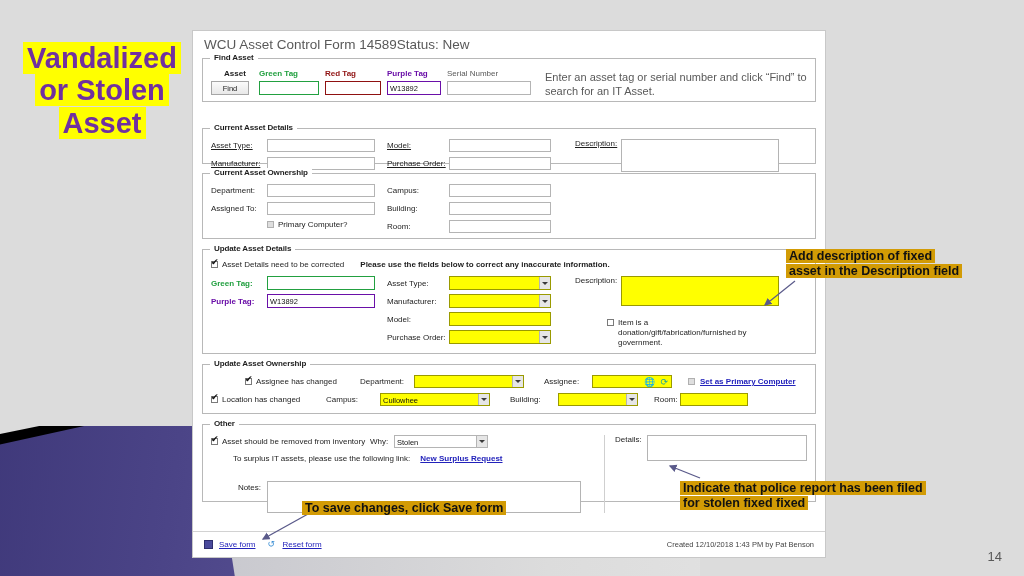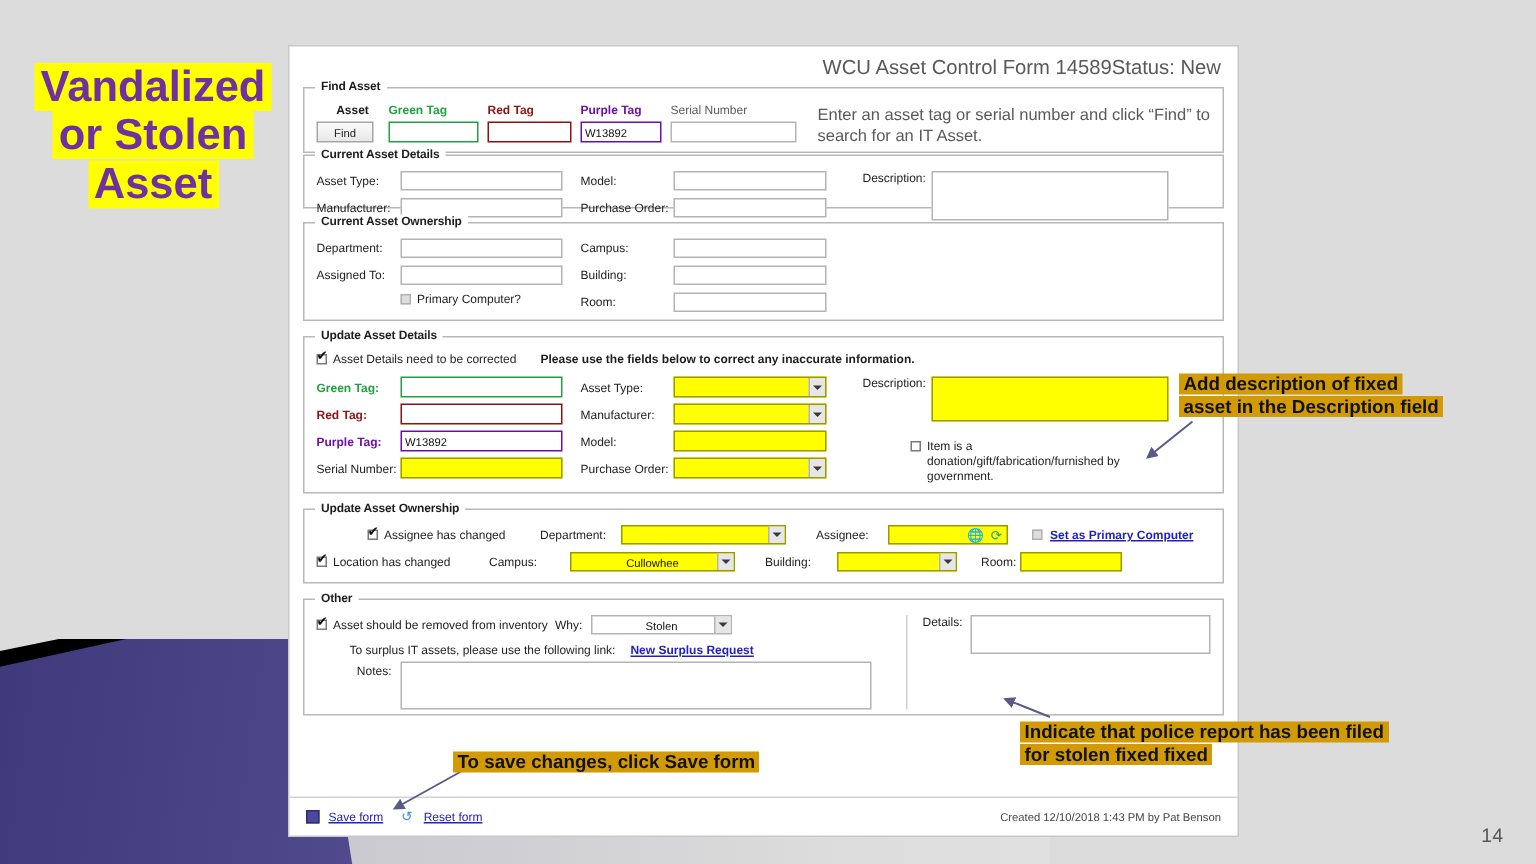--- a/index.html
+++ b/index.html
@@ -30,40 +30,40 @@
      text-align:center; line-height:1.12; }
   .title-callout span { background:#ffff00; color:#7030a0; font-size:29px; font-weight:bold;
      padding:0 4px; display:inline; box-decoration-break:clone; -webkit-box-decoration-break:clone; }
 
   
   .form-window {
     position:absolute; left:192px; top:30px; width:634px; height:528px;
     background:#ffffff; border:1px solid #c8c8c8; z-index:3;
     font-size:8px; color:#1d1d1d;
   }
-  .form-header { display:flex; justify-content:flex-end; align-items:baseline;
+  .form-header { display:flex; justify-content:flex-start; align-items:baseline;
     padding:6px 11px 2px 11px; }
   .form-title { font-size:13.5px; color:#595959; font-weight:normal; }
   .form-status { font-size:13.5px; color:#595959; }
 
   
   .gbox { position:relative; margin:4px 9px 0 9px; border:1px solid #b8b8b8; padding:10px 8px 7px 8px; }
   .gbox > .legend { position:absolute; top:-6px; left:7px; background:#fff; padding:0 4px;
     font-size:8px; font-weight:bold; color:#1d1d1d; letter-spacing:-.1px; }
 
   .row { display:flex; align-items:center; }
   .lbl { font-size:8px; color:#1d1d1d; }
   .inp { border:1px solid #b4b4b4; background:#fff; height:13px; }
   .inp.yellow { background:#ffff00; border:1px solid #9a9a00; }
   .inp.green  { border:1.4px solid #22a040; }
   .inp.red    { border:1.4px solid #8f1111; }
   .inp.purple { border:1.4px solid #6a0fa8; }
   .inp .val { font-size:7.5px; padding:1px 2px; display:block; color:#111; line-height:11px; }
 
-  .sel { position:relative;text-align:center; }
+  .sel { position:relative; }
   .sel .arrow { position:absolute; right:0; top:0; width:11px; height:100%;
      background:#e6e6e6; border-left:1px solid #b4b4b4; display:flex; align-items:center; justify-content:center; }
   .sel .arrow i { border-left:3px solid transparent; border-right:3px solid transparent;
      border-top:3px solid #3a3a3a; display:block; }
 
   .cb { width:7px; height:7px; border:1px solid #7a7a7a; background:#fff; display:inline-block;
         position:relative; vertical-align:middle; }
   .cb.checked::after { content:"✔"; position:absolute; left:-1px; top:-4px; font-size:9px; color:#111; line-height:9px; }
   .cb.gray { background:#dedede; border-color:#b0b0b0; }
 
@@ -136,21 +136,21 @@
       <div style="width:92px;">
         <div class="lbl" style="color:#5a5a5a;">Serial Number</div>
         <div class="inp" style="margin-top:3px;width:84px;height:14px;">
           <span class="val"></span>
         </div>
       </div>
       <div class="helptext" style="flex:1;padding-left:6px;padding-top:2px;">Enter an asset tag or serial number and click “Find” to search for an IT Asset.</div>
     </div>
   </div>
 
-  <div class="gbox" style="height:36px;margin-top:1px;">
+  <div class="gbox" style="height:36px;margin-top:26px;text-decoration:underline;">
     <div class="legend">Current Asset Details</div>
     <div style="display:flex;">
       <div style="width:176px;">
         <div class="row" style="margin-bottom:5px;">
           <div class="lbl" style="width:56px;">Asset Type:</div>
           <div class="inp" style="width:108px;">
             <span class="val"></span>
             </div>
         </div>
         <div class="row">
@@ -236,35 +236,23 @@
     </div>
     <div style="display:flex;">
       <div style="width:176px;">
         <div class="row" style="margin-bottom:4px;">
           <div class="lbl" style="width:56px;color:#22a040;font-weight:bold;">Green Tag:</div>
           <div class="inp green" style="width:108px;height:14px;">
             <span class="val"></span>
             </div>
         </div>
         <div class="row" style="margin-bottom:4px;">
-          <div class="lbl" style="width:56px;color:#8f1111;font-weight:bold;">Red Tag:</div>
-          <div class="inp red" style="width:108px;height:14px;">
-            <span class="val"></span>
-            </div>
-        </div>
-        <div class="row" style="margin-bottom:4px;">
           <div class="lbl" style="width:56px;color:#6a0fa8;font-weight:bold;">Purple Tag:</div>
           <div class="inp purple" style="width:108px;height:14px;background:#fff;">
             <span class="val">W13892</span>
-            </div>
-        </div>
-        <div class="row">
-          <div class="lbl" style="width:56px;">Serial Number:</div>
-          <div class="inp yellow" style="width:108px;height:14px;">
-            <span class="val"></span>
             </div>
         </div>
       </div>
       <div style="width:188px;">
         <div class="row" style="margin-bottom:4px;">
           <div class="lbl" style="width:62px;">Asset Type:</div>
           <div class="inp yellow sel" style="width:102px;height:14px;">
             <span class="val"></span>
             <span class="arrow">
                 <i></i>
@@ -364,21 +352,21 @@
           <span class="cb checked"></span>
           <span class="lbl" style="margin-left:4px;width:148px;">Asset should be removed from inventory</span>
           <span class="lbl" style="width:24px;">Why:</span>
           <span class="inp sel" style="width:94px;height:13px;display:inline-block;">
             <span class="val">Stolen</span>
             <span class="arrow">
                 <i></i>
               </span>
             </span>
         </div>
-        <div class="row" style="margin-bottom:3px;padding-left:22px;text-align:center;">
+        <div class="row" style="margin-bottom:18px;padding-left:22px;text-align:center;">
           <span class="lbl">To surplus IT assets, please use the following link:</span>
           <span class="link" style="margin-left:10px;">New Surplus Request</span>
         </div>
         <div class="row" style="align-items:flex-start;">
           <span class="lbl" style="width:56px;text-align:right;padding-right:6px;padding-top:2px;">Notes:</span>
           <span class="inp" style="width:314px;height:32px;display:inline-block;">
             <span class="val"></span>
             </span>
         </div>
       </div>

